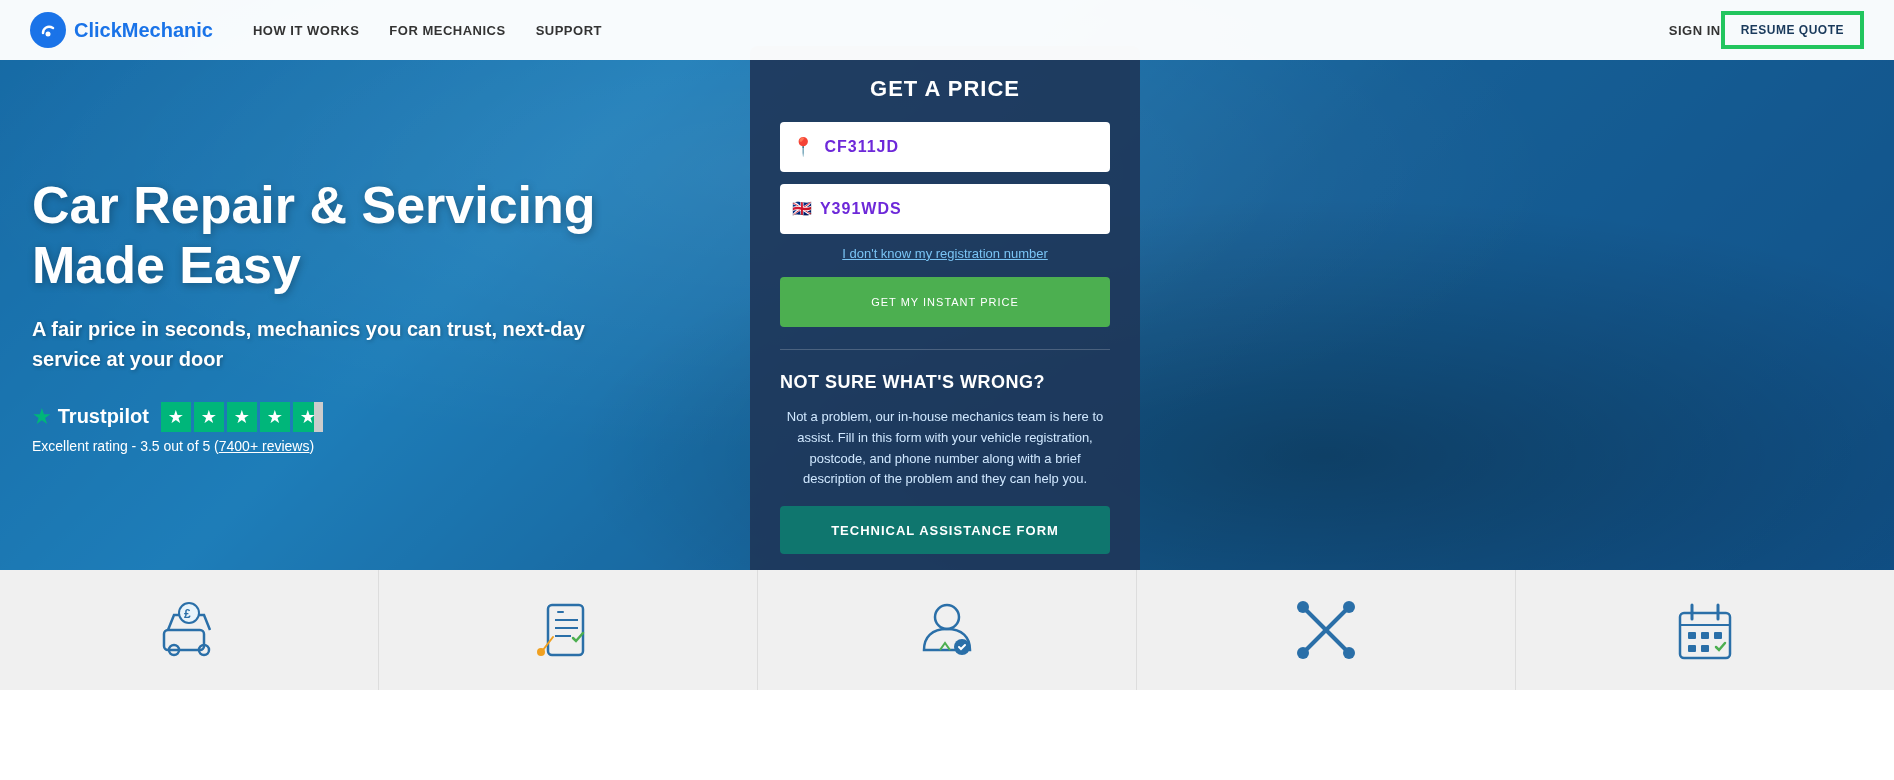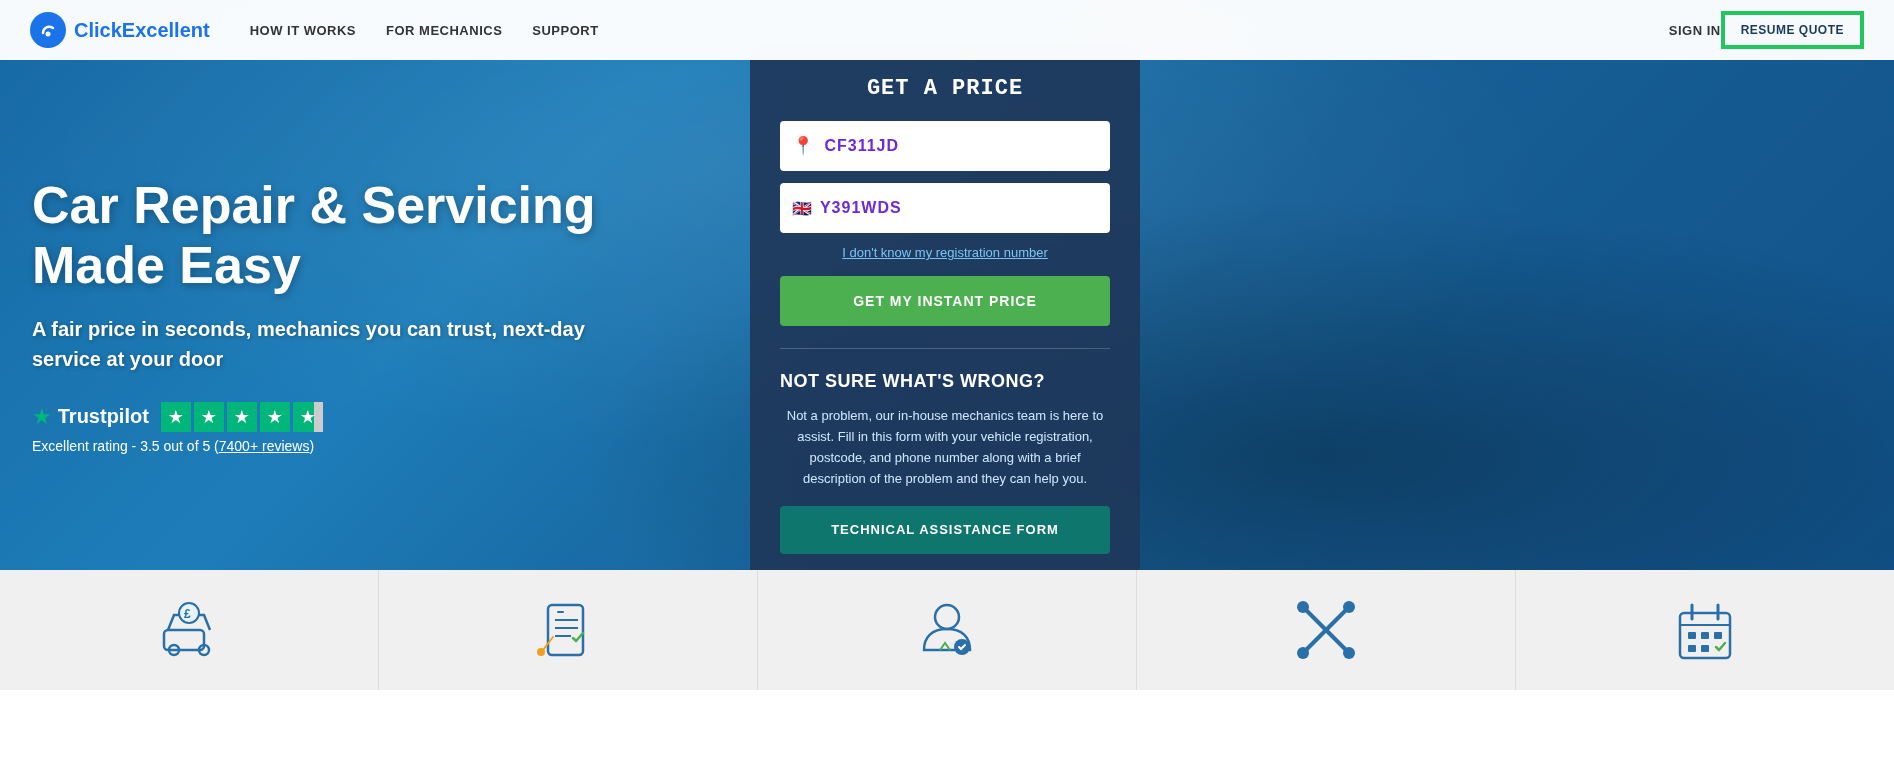--- a/index.html
+++ b/index.html
@@ -145,21 +145,20 @@
       background: rgba(30, 55, 90, 0.92);
       border-radius: 8px;
       padding: 30px;
       color: white;
       flex-shrink: 0;
     }
     .price-card-title {
       font-size: 22px; font-weight: 800;
       text-align: center; margin-bottom: 20px;
       letter-spacing: 1px;
-      font-family: Liberation Mono, monospace;
     }
     .input-group {
       margin-bottom: 12px;
       background: white; border-radius: 4px;
       display: flex; align-items: center; padding: 0 12px;
       height: 50px;
     }
     .input-icon {
       font-size: 18px; margin-right: 10px; color: #666;
     }
@@ -174,21 +173,21 @@
     }
     .reg-link {
       text-align: center; font-size: 13px;
       color: #7ac4f5; text-decoration: underline; cursor: pointer;
       margin-bottom: 16px; display: block;
     }
     .get-price-btn {
       width: 100%; height: 50px;
       background: #4caf50; color: white;
       border: none; cursor: pointer;
-      font-size: 14px; font-weight: 700;
+      font-size: 11px; font-weight: 400;
       text-transform: uppercase; letter-spacing: 1px;
       border-radius: 4px;
     }
 
     .divider-line {
       border: none; border-top: 1px solid rgba(255,255,255,0.2);
       margin: 22px 0;
     }
 
     .not-sure-title {
@@ -235,21 +234,21 @@
 <nav class="navbar">
   <div class="navbar-logo">
     <div class="logo-icon">
       <svg width="22" height="22" viewBox="0 0 22 22" fill="none">
         <circle cx="11" cy="11" r="10" fill="#1a73e8"></circle>
         <path d="M6 14 C6 9, 11 6, 16 9" stroke="white" stroke-width="2.5" fill="none" stroke-linecap="round"></path>
         <circle cx="11" cy="15" r="2.5" fill="white"></circle>
       </svg>
     </div>
     <span class="logo-text">
-      <span>Click</span><span>Excellent</span>
+      <span>Click</span><span>Mechanic</span>
     </span>
   </div>
   <div class="nav-links">
     <a class="nav-link">HOW IT WORKS</a>
     <a class="nav-link">FOR MECHANICS</a>
     <a class="nav-link">SUPPORT</a>
   </div>
   <div class="nav-right">
     <span class="sign-in">SIGN IN</span>
     <button class="resume-quote">RESUME QUOTE</button>

